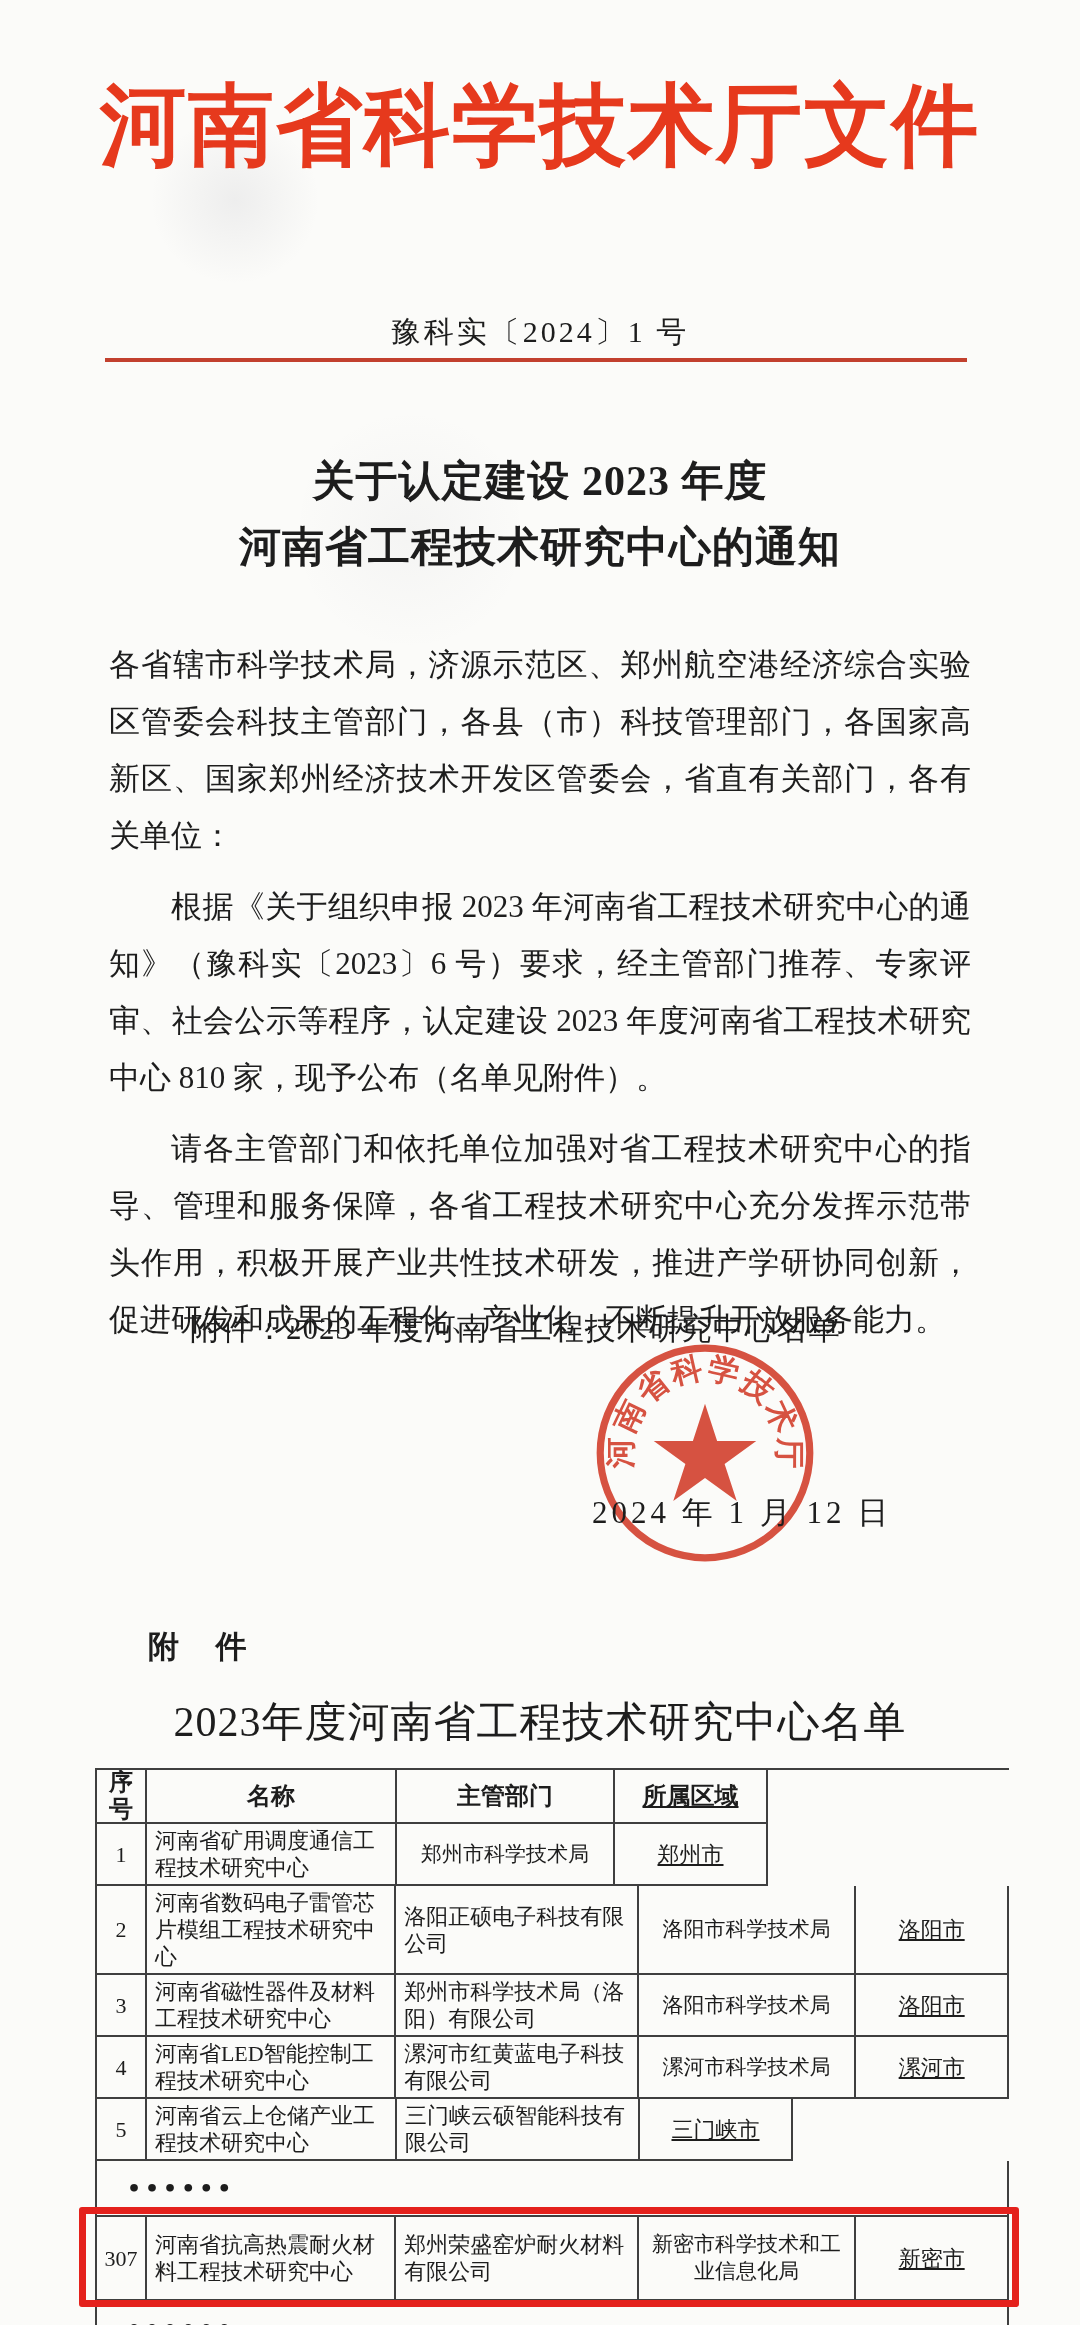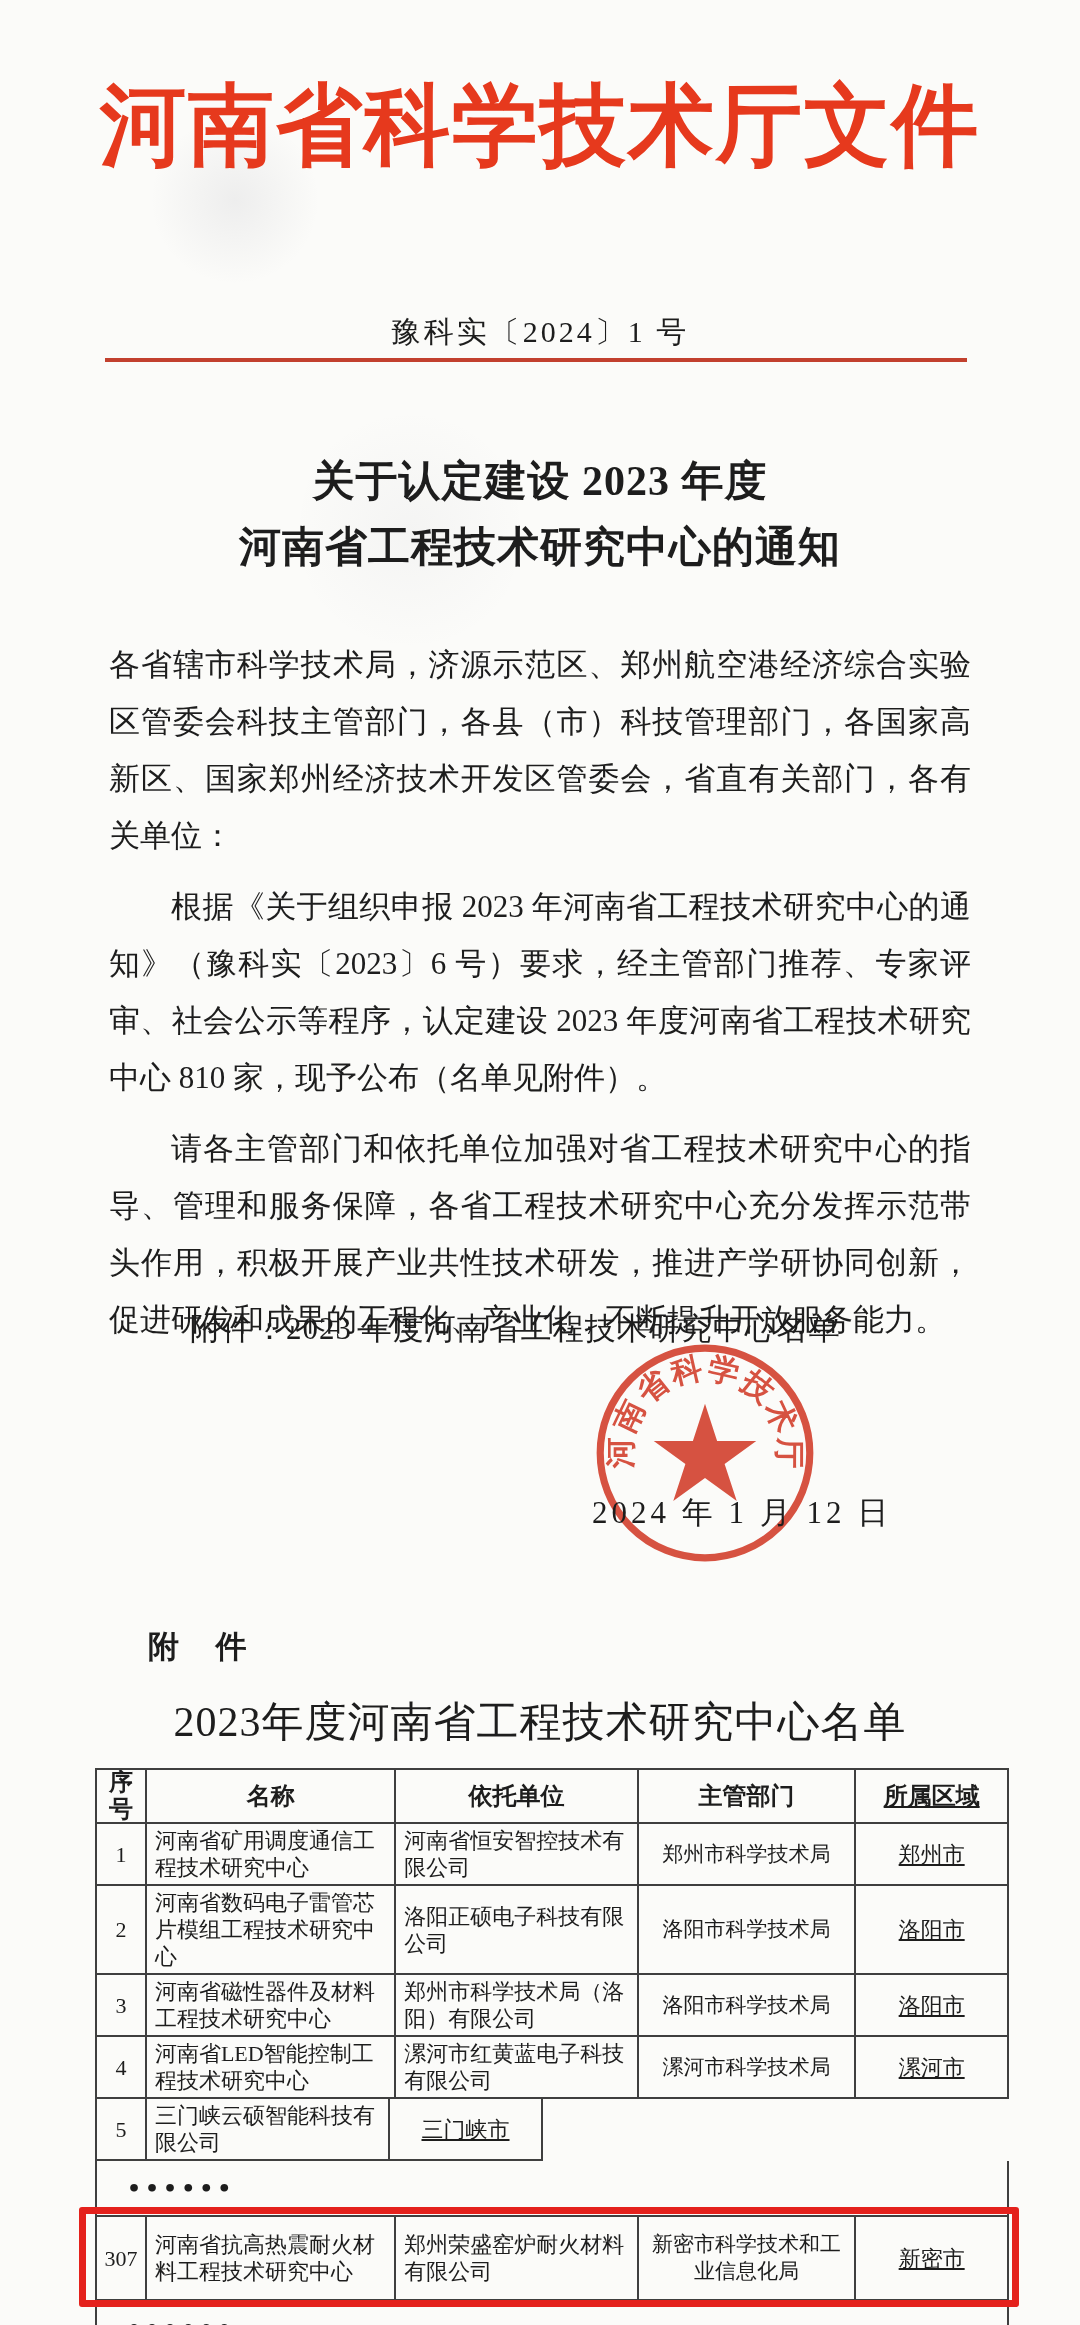--- a/index.html
+++ b/index.html
@@ -148,29 +148,27 @@
 
 <div class="issue-date">2024 年 1 月 12 日</div>
 
 <div class="attach-label">附 件</div>
 <div class="table-title">2023年度河南省工程技术研究中心名单</div>
 
 <div class="list-table">
   <div class="t-row t-head">
     <div class="c w1">序号</div>
     <div class="c w2">名称</div>
-    <div class="c w3">依托单位</div>
     <div class="c w4">主管部门</div>
     <div class="c w5">所属区域</div>
   </div>
 
   <div class="t-row t-data">
     <div class="c w1">1</div>
     <div class="c w2 left">河南省矿用调度通信工程技术研究中心</div>
-    <div class="c w3 left">河南省恒安智控技术有限公司</div>
     <div class="c w4">郑州市科学技术局</div>
     <div class="c w5">郑州市</div>
   </div>
 
   <div class="t-row t-data">
     <div class="c w1">2</div>
     <div class="c w2 left">河南省数码电子雷管芯片模组工程技术研究中心</div>
     <div class="c w3 left">洛阳正硕电子科技有限公司</div>
     <div class="c w4">洛阳市科学技术局</div>
     <div class="c w5">洛阳市</div>
@@ -187,20 +185,21 @@
   <div class="t-row t-data">
     <div class="c w1">4</div>
     <div class="c w2 left">河南省LED智能控制工程技术研究中心</div>
     <div class="c w3 left">漯河市红黄蓝电子科技有限公司</div>
     <div class="c w4">漯河市科学技术局</div>
     <div class="c w5">漯河市</div>
   </div>
 
   <div class="t-row t-data">
     <div class="c w1">5</div>
+    <div class="c w2 left">河南省云上仓储产业工程技术研究中心</div>
     <div class="c w3 left">三门峡云硕智能科技有限公司</div>
     <div class="c w5">三门峡市</div>
   </div>
 
   <div class="t-row t-ellipsis">
     <div class="c">••••••</div>
   </div>
 
   <div class="t-row t-data tall hl">
     <div class="hl-box"></div>

